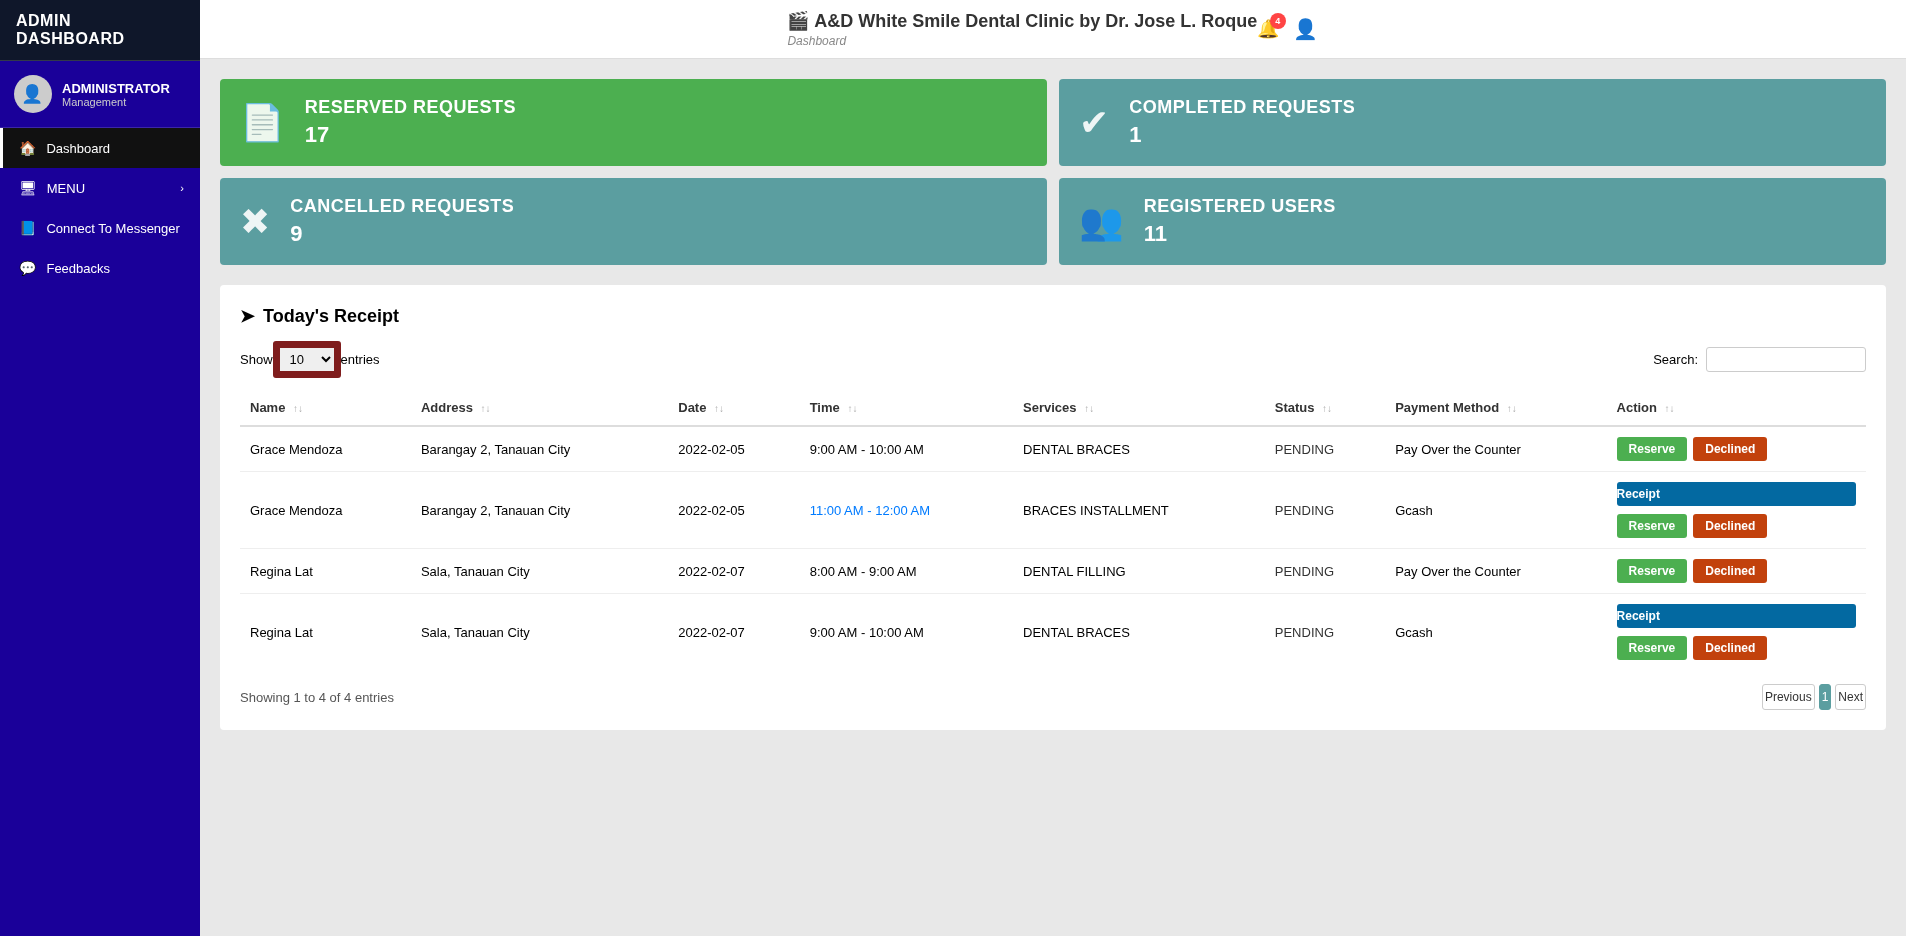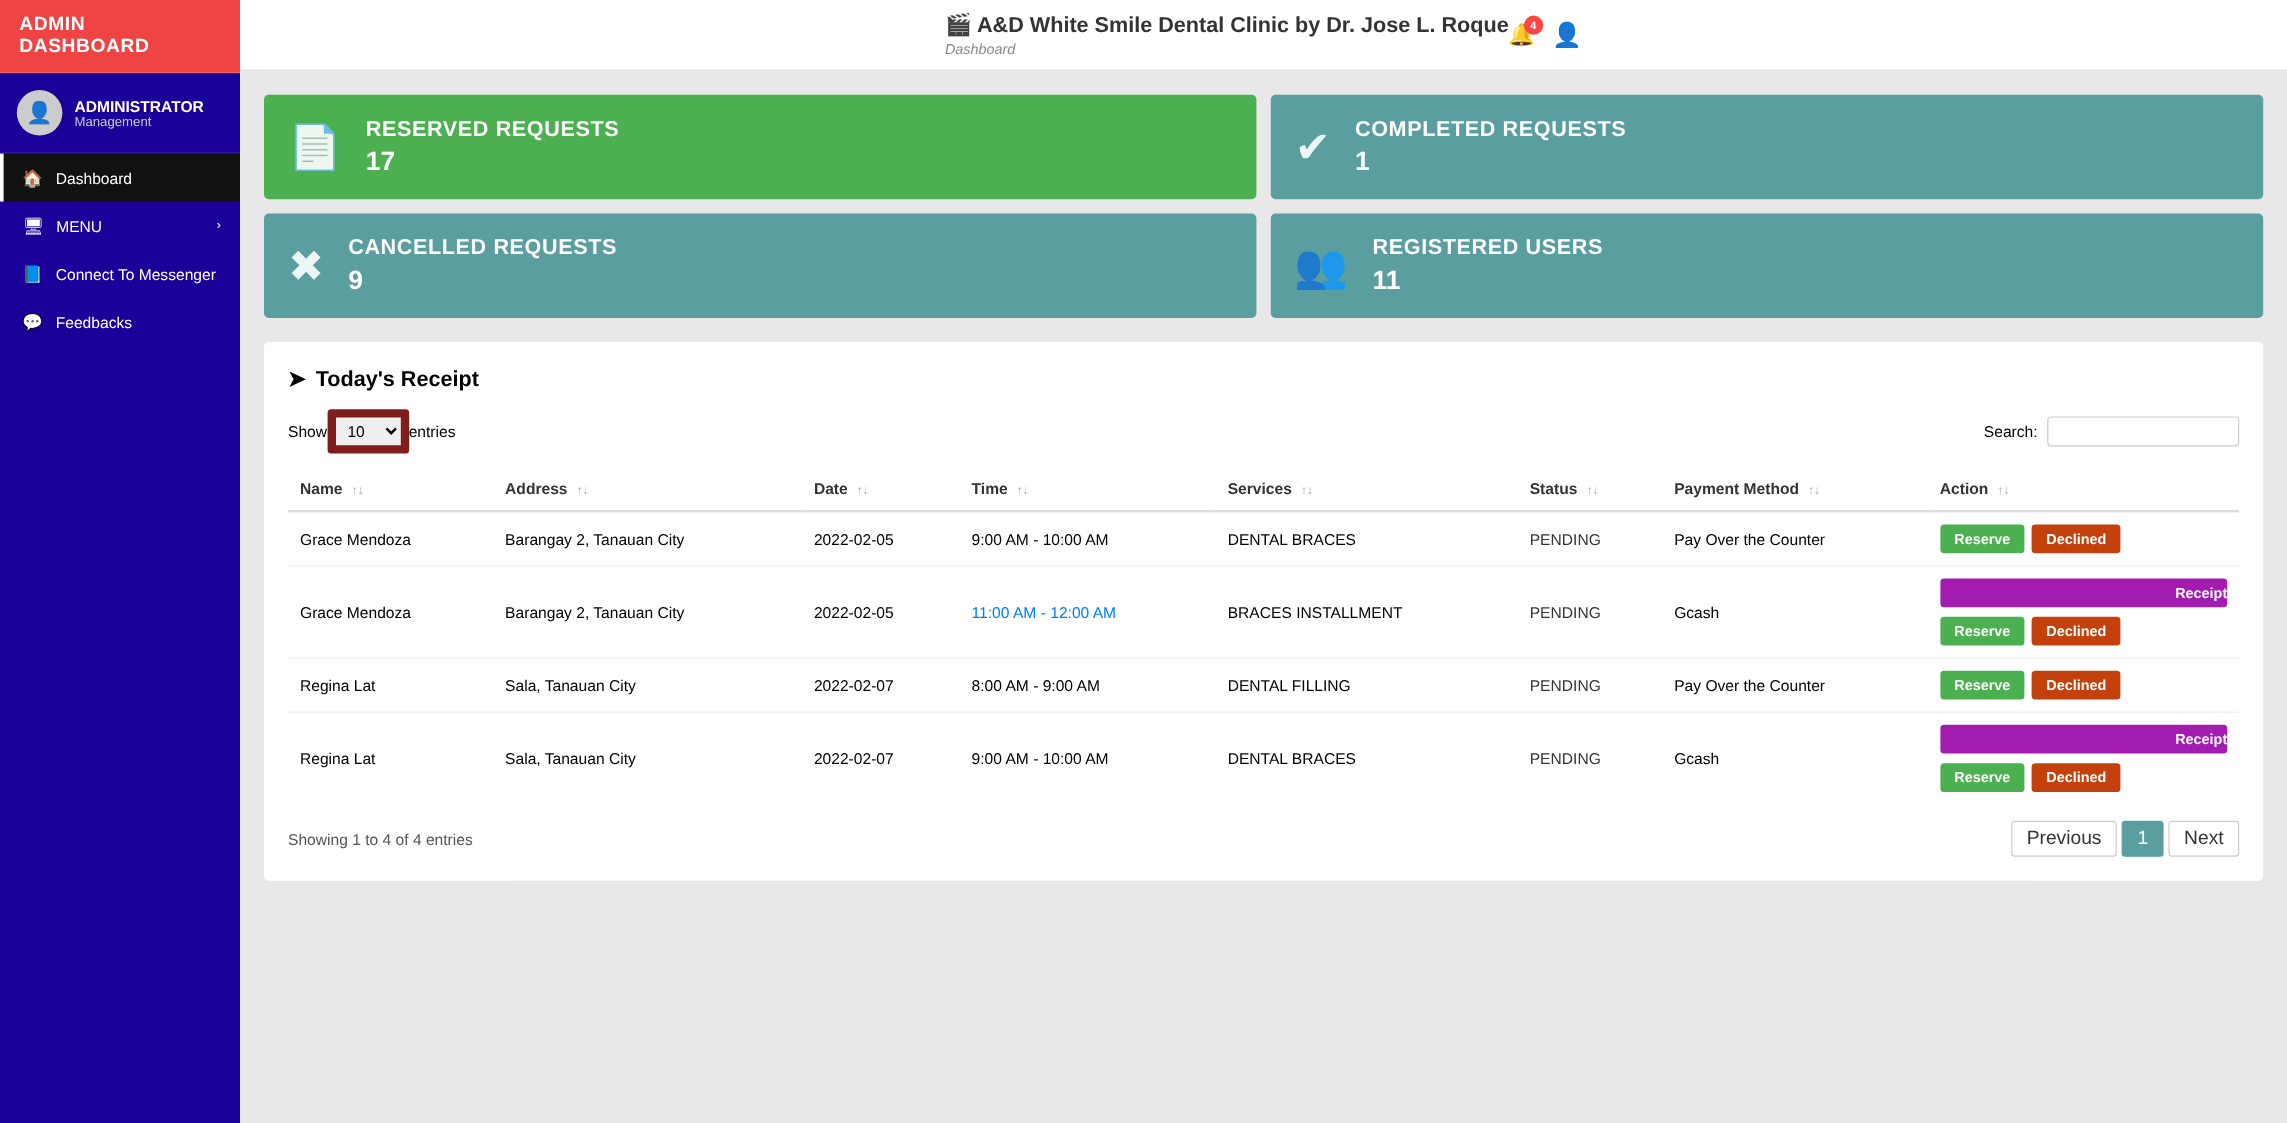--- a/index.html
+++ b/index.html
@@ -10,21 +10,21 @@
       width: 200px;
       min-width: 200px;
       background: #1a0099;
       color: #fff;
       display: flex;
       flex-direction: column;
       height: 100vh;
       overflow-y: auto;
     }
     .sidebar-header {
-      background: #ef4444;
+      background: #0f172a;
       padding: 12px 16px;
       border-bottom: 1px solid rgba(255,255,255,0.15);
     }
     .sidebar-header .app-title {
       font-size: 16px;
       font-weight: bold;
       color: #fff;
       letter-spacing: 0.5px;
     }
     .sidebar-profile {
@@ -207,41 +207,41 @@
       padding: 5px 12px;
       border: none;
       border-radius: 3px;
       cursor: pointer;
       font-size: 12px;
       font-weight: bold;
       color: #fff;
     }
     .btn-green { background: #4caf50; }
     .btn-red { background: #c2410c; }
-    .btn-receipt { background: #a21caf; width: 100%; margin-bottom: 4px; text-align: right; padding: 5px 0; border-radius: 3px; cursor: pointer; font-size: 12px; font-weight: bold; color: #fff; }
+    .btn-receipt { background: #0369a1; width: 100%; margin-bottom: 4px; text-align: left; padding: 5px 0; border-radius: 3px; cursor: pointer; font-size: 12px; font-weight: bold; color: #fff; }
 
     .action-cell { display: flex; flex-direction: column; gap: 4px; min-width: 140px; }
     .action-row { display: flex; gap: 6px; }
 
     .table-footer {
       display: flex;
       align-items: center;
       justify-content: space-between;
       margin-top: 14px;
       font-size: 13px;
       color: #555;
     }
     .pagination { display: flex; gap: 4px; align-items: center; }
     .page-btn {
-      padding: 5px 12px;
+      padding: 5px 2px;
       border: 1px solid #ccc;
       background: #fff;
       cursor: pointer;
       border-radius: 3px;
-      font-size: 16px;
+      font-size: 12px;
       color: #333;
     }
     .page-btn.active { background: #5b9ea0; color: #fff; border-color: #5b9ea0; }
   </style>
 </head>
 <body>
 
 <div class="sidebar">
   <div class="sidebar-header">
     <div class="app-title">ADMIN DASHBOARD</div>

